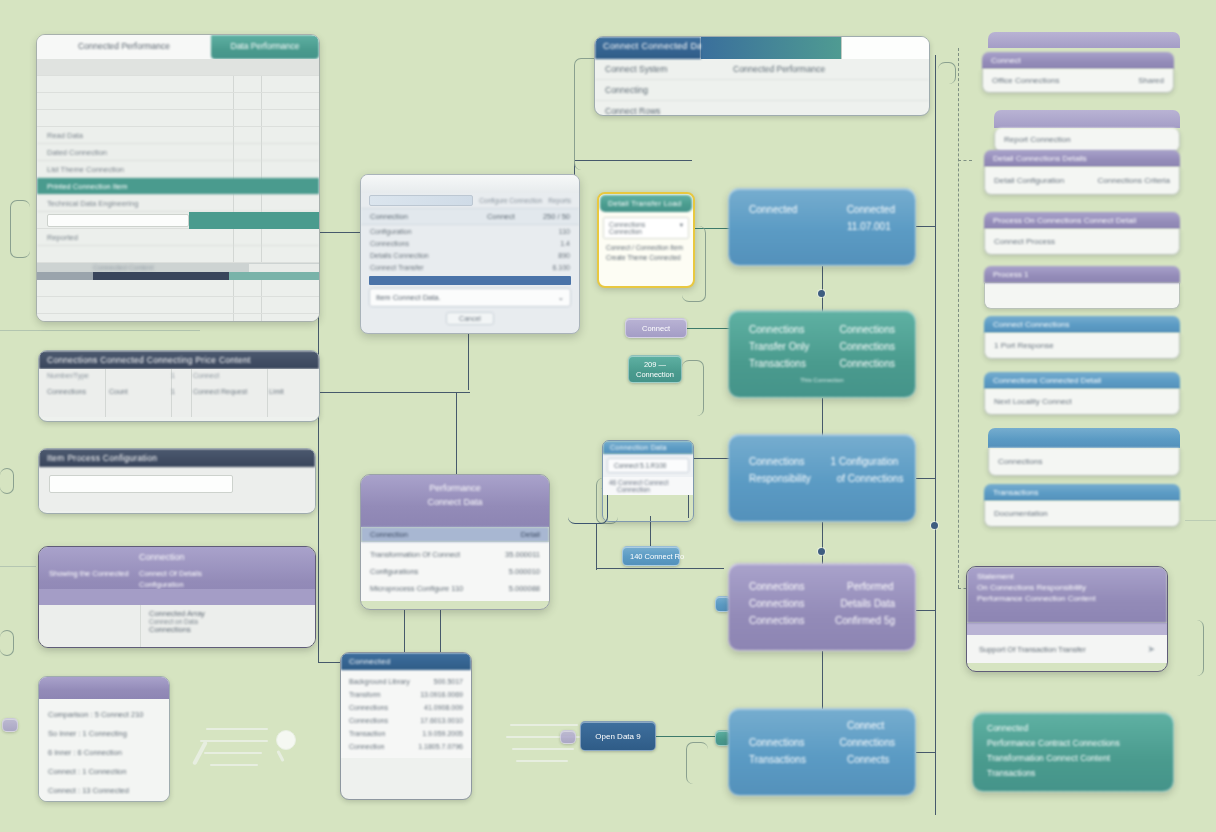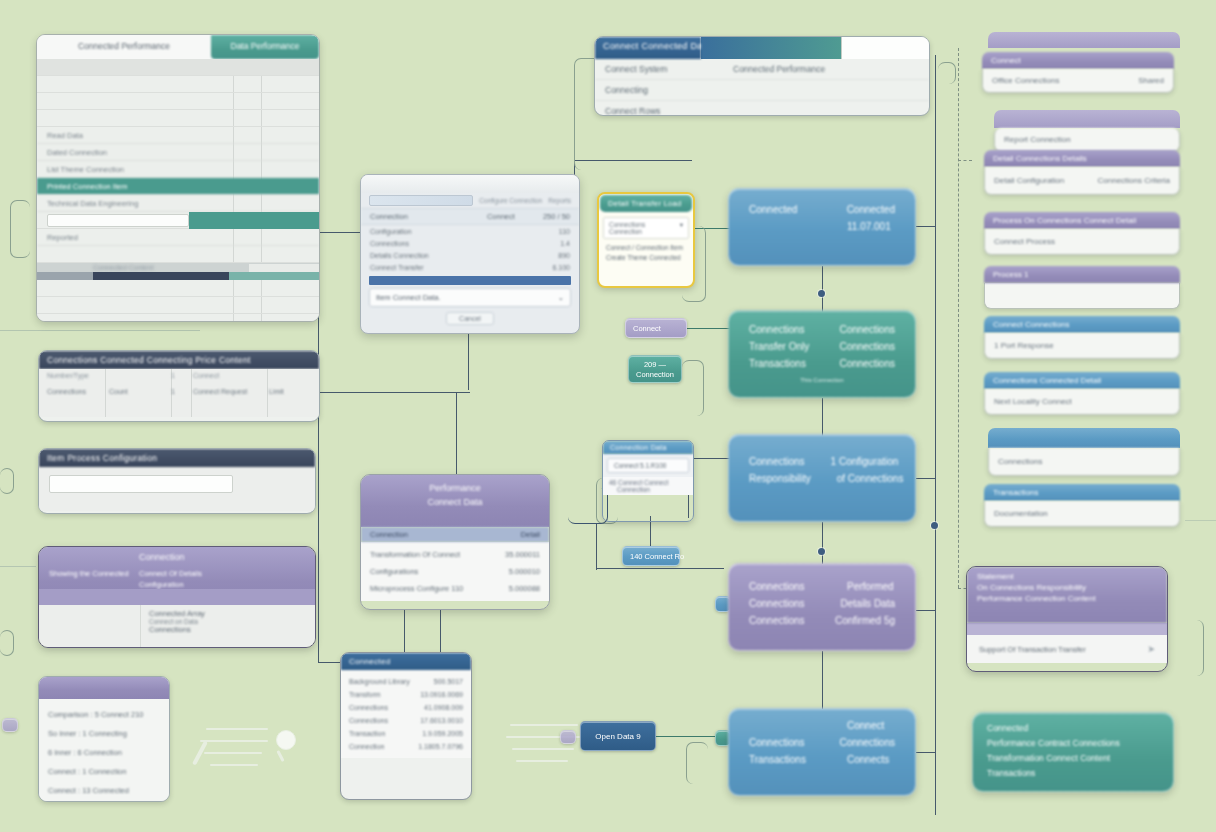--- a/index.html
+++ b/index.html
@@ -405,21 +405,21 @@
     <div style="background:#eef1f4; padding:4px;">
       <div class="blur" style="background:#fbfcfd; border:1px solid #c9d2da; border-radius:2px; font-size:6.5px; color:#5f6a74; padding:3px 6px;">Connect 5.1.R100</div>
     </div>
     <div style="background:#f7f8f9; padding:2px 6px;">
       <div class="blur" style="font-size:6.5px; color:#687280;">46  Connect Connect</div>
       <div class="blur" style="font-size:6.5px; color:#687280; padding-left:8px;">Connection</div>
     </div>
   </div>
 
   <div class="chip c-teal" style="left:733px; top:221px; width:14px; height:16px; padding:2px 3px; font-size:6px;">9</div>
-  <div class="chip c-lav" style="left:625px; top:318px; width:62px; height:20px; text-align:left;">Connect</div>
+  <div class="chip c-lav" style="left:625px; top:318px; width:62px; height:20px; text-align:center;">Connect</div>
   <div class="chip c-teal" style="left:628px; top:355px; width:54px; height:28px; text-align:center; white-space:pre-line; line-height:10px;">209 —
 Connection</div>
   <div class="chip c-blue" style="left:622px; top:546px; width:58px; height:20px; text-align:center;">140 Connect Ro</div>
   <div class="chip c-blue" style="left:715px; top:596px; width:14px; height:16px;"></div>
   <div class="chip c-blue-d" style="left:580px; top:721px; width:76px; height:30px; font-size:8px; display:flex; align-items:center; justify-content:center;">Open Data 9</div>
   <div class="chip c-teal" style="left:715px; top:730px; width:14px; height:16px;"></div>
 
   <div class="block c-blue blur" style="position:absolute; left:728px; top:188px; width:188px; height:78px;">
     <div class="bt">
         <span style="width:72px;">Connected</span>

